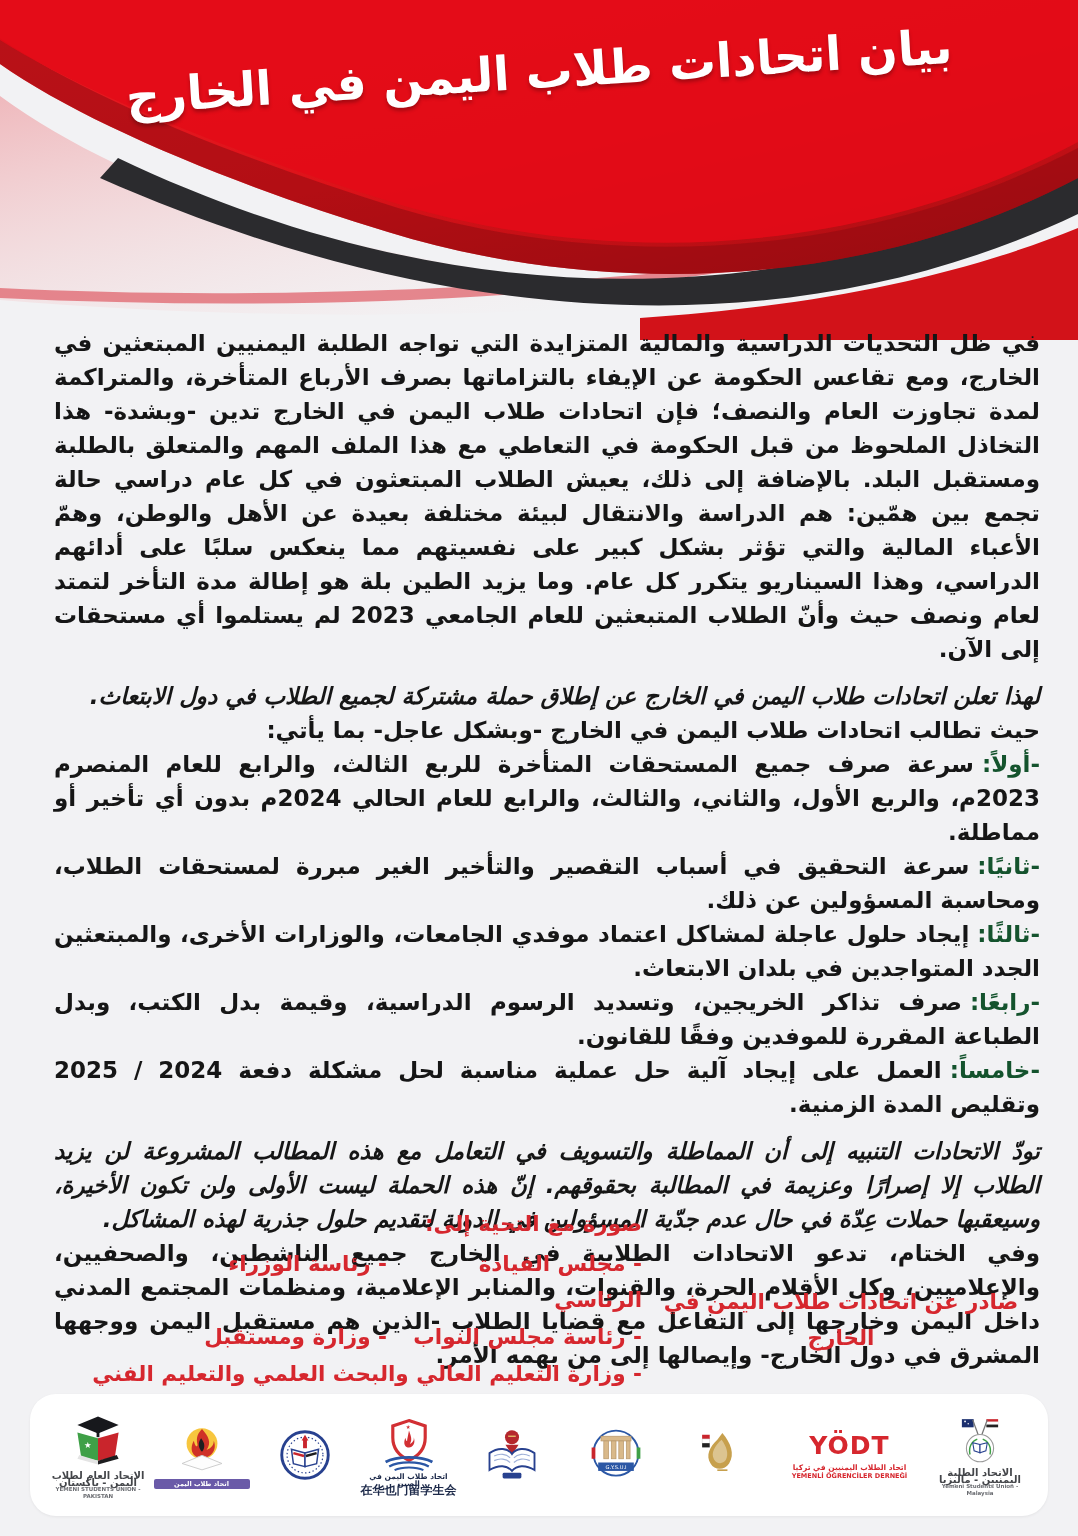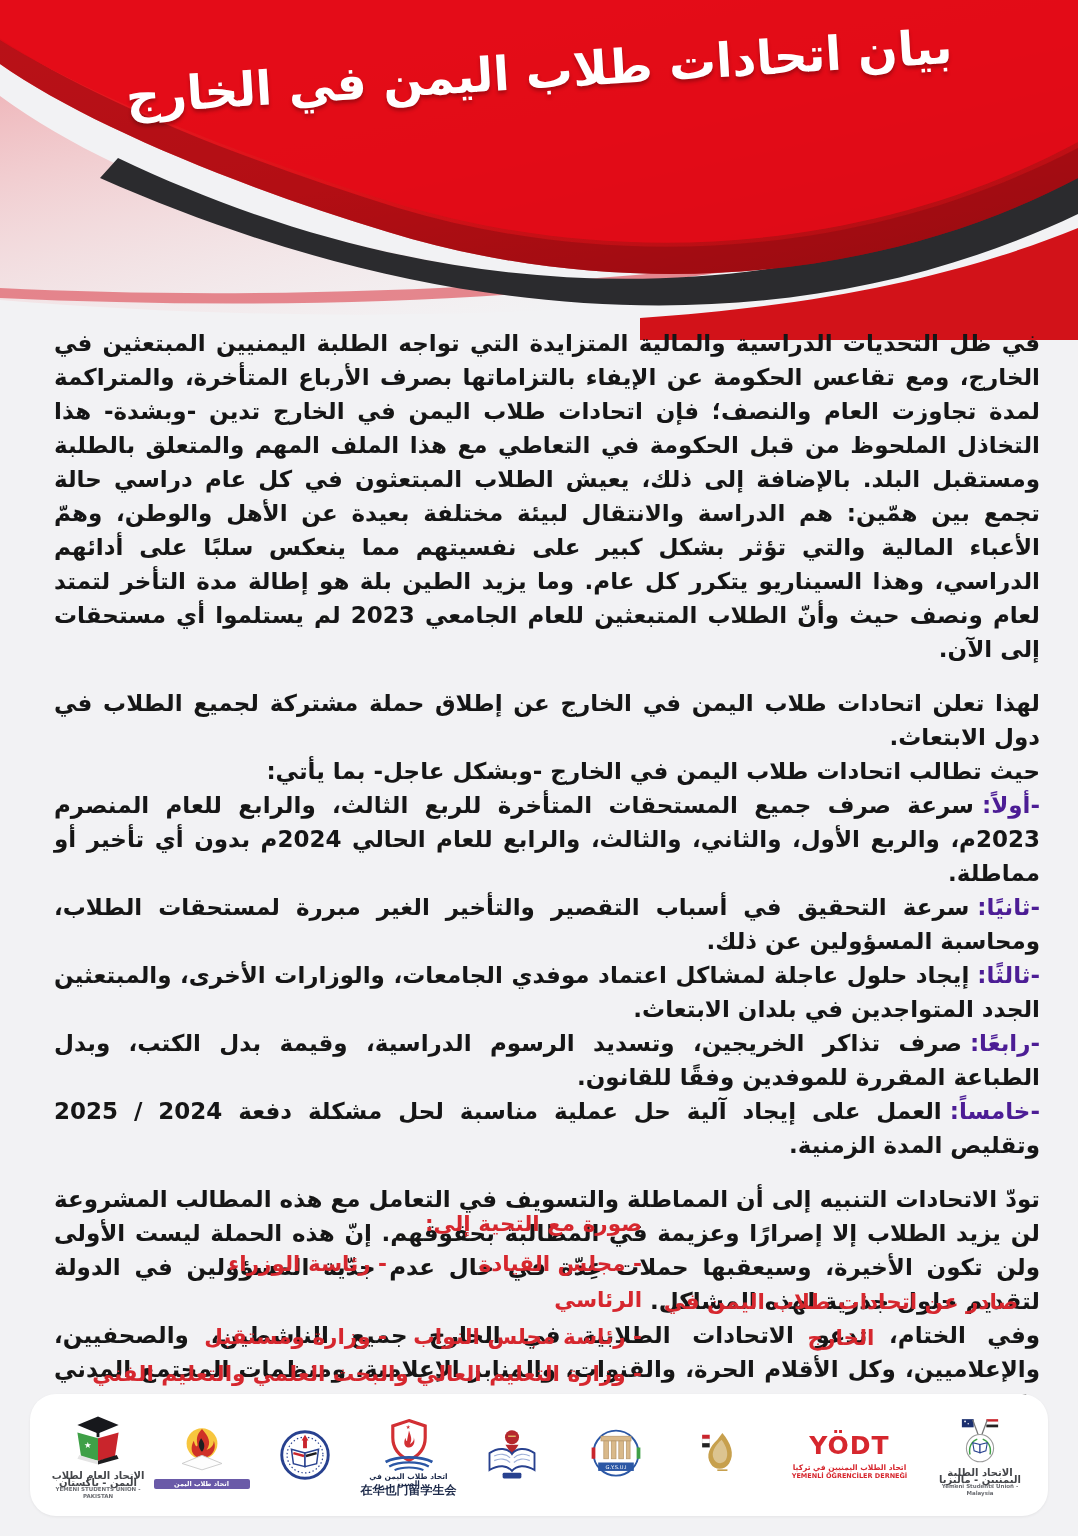--- a/index.html
+++ b/index.html
@@ -18,23 +18,23 @@
     text-shadow:0 3px 4px rgba(0,0,0,.28);
     letter-spacing:0;
   }
   
   .content{
     position:absolute;top:326px;right:38px;left:54px;
     color:#161616;font-size:23px;font-weight:bold;line-height:34px;
     text-align:justify;
   }
   .content p{margin:0;}
-  .content p.gap{margin-top:20px;}
+  .content p.gap{margin-top:13px;font-style:italic;}
   .demand{margin:5px 0;}
-  .lead{color:#4c1d95;margin-left:8px;}
+  .lead{color:#14532d;margin-left:8px;}
   
   .footer{
     position:absolute;top:1206px;right:38px;left:38px;
     color:#d6272e;font-weight:bold;font-size:21.5px;line-height:36px;
     display:flex;
   }
   .issuer{width:398px;margin-top:78px;text-align:center;}
   .greetings{flex:1;}
   .greet-title{margin-bottom:4px;}
   .greet-grid{display:grid;grid-template-columns:255px auto;row-gap:1px;}

